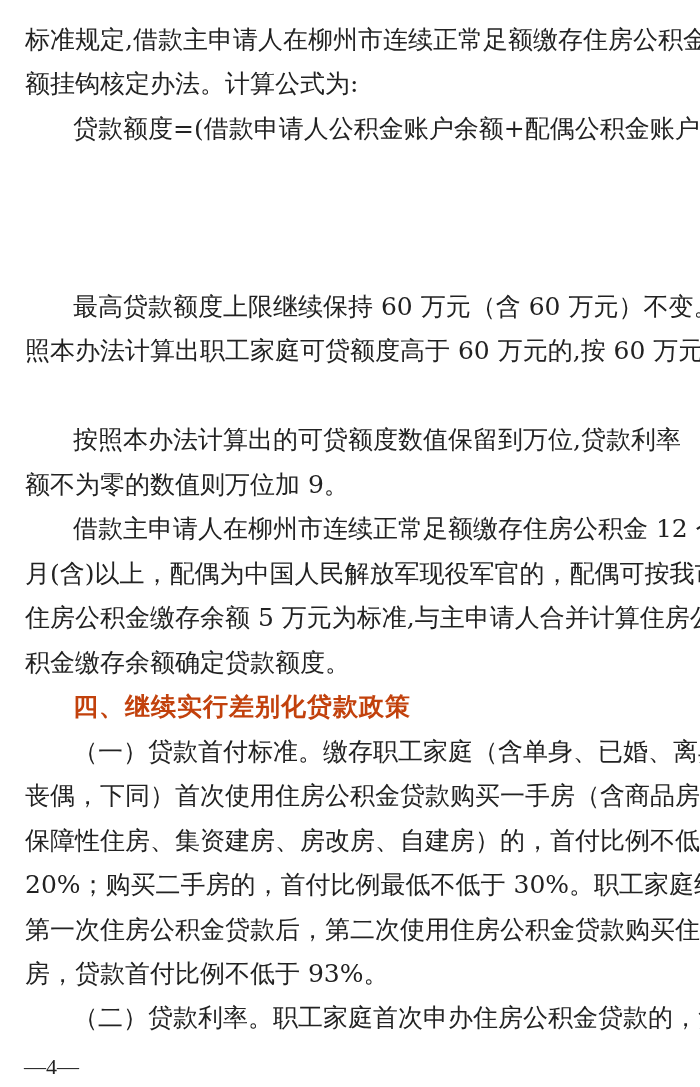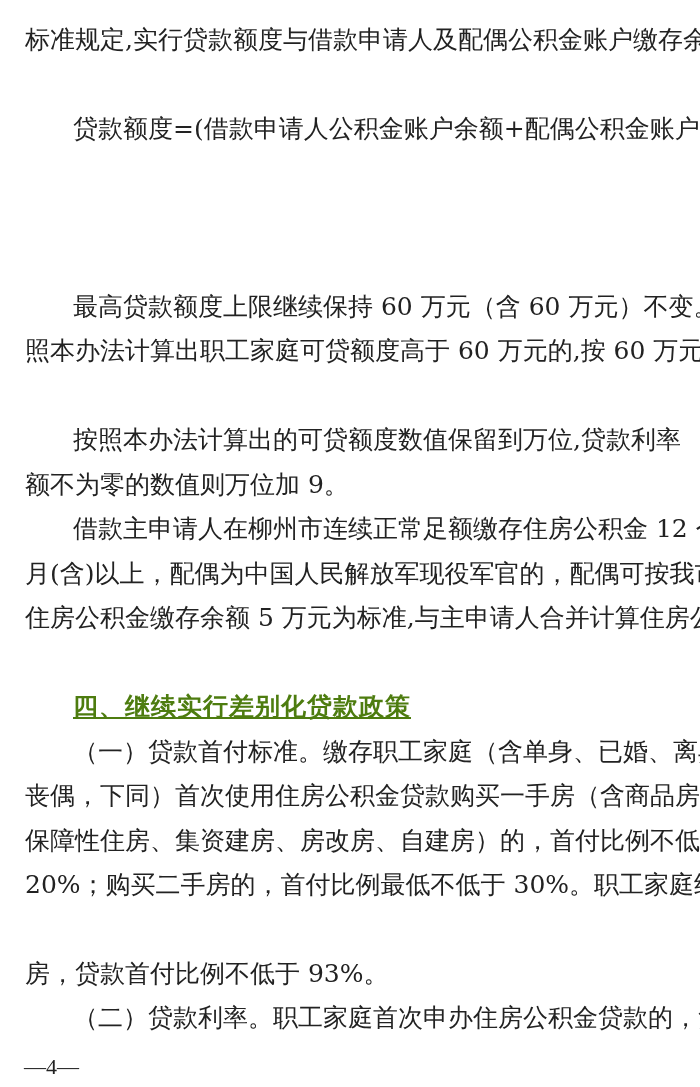--- a/index.html
+++ b/index.html
@@ -38,60 +38,62 @@
     .line.indent {
       left: 73px;
       width: 604px;
     }
     .line.last {
       text-align-last: left;
     }
     .line.heading {
       font-family: "DejaVu Sans", "Liberation Sans", sans-serif;
       font-weight: bold;
-      color: #4d7c0f;
+      color: #c2410c;
       text-align-last: left;
       letter-spacing: 1px;
-      text-decoration: underline;
     }
     .page-number {
       position: absolute;
       left: 24px;
       top: 1053px;
       font-size: 22px;
       line-height: 28px;
       font-family: "Liberation Serif", "DejaVu Serif", serif;
       color: #222222;
       white-space: nowrap;
     }
   </style>
 </head>
 <body>
 
 <div class="page">
 
-  <div class="line" style="top:22px">标准规定,实行贷款额度与借款申请人及配偶公积金账户缴存余</div>
+  <div class="line" style="top:22px">标准规定,借款主申请人在柳州市连续正常足额缴存住房公积金</div>
+  <div class="line last" style="top:66px">额挂钩核定办法。计算公式为:</div>
 
   <div class="line indent" style="top:111px">贷款额度=(借款申请人公积金账户余额+配偶公积金账户余</div>
 
 
   <div class="line indent" style="top:289px">最高贷款额度上限继续保持 60 万元（含 60 万元）不变。按</div>
   <div class="line" style="top:333px">照本办法计算出职工家庭可贷额度高于 60 万元的,按 60 万元核</div>
 
   <div class="line indent" style="top:422px">按照本办法计算出的可贷额度数值保留到万位,贷款利率</div>
   <div class="line last" style="top:467px">额不为零的数值则万位加 9。</div>
 
   <div class="line indent" style="top:511px">借款主申请人在柳州市连续正常足额缴存住房公积金 12 个</div>
   <div class="line" style="top:556px">月(含)以上，配偶为中国人民解放军现役军官的，配偶可按我市</div>
   <div class="line" style="top:600px">住房公积金缴存余额 5 万元为标准,与主申请人合并计算住房公</div>
+  <div class="line last" style="top:645px">积金缴存余额确定贷款额度。</div>
 
   <div class="line indent heading" style="top:689px">四、继续实行差别化贷款政策</div>
 
   <div class="line indent" style="top:734px">（一）贷款首付标准。缴存职工家庭（含单身、已婚、离异、</div>
   <div class="line" style="top:778px">丧偶，下同）首次使用住房公积金贷款购买一手房（含商品房、</div>
   <div class="line" style="top:823px">保障性住房、集资建房、房改房、自建房）的，首付比例不低于</div>
   <div class="line" style="top:867px">20%；购买二手房的，首付比例最低不低于 30%。职工家庭结清</div>
+  <div class="line" style="top:912px">第一次住房公积金贷款后，第二次使用住房公积金贷款购买住</div>
   <div class="line last" style="top:956px">房，贷款首付比例不低于 93%。</div>
 
   <div class="line indent" style="top:1000px">（二）贷款利率。职工家庭首次申办住房公积金贷款的，贷</div>
 
   <div class="page-number">—4—</div>
 </div>
 
 </body></html>

